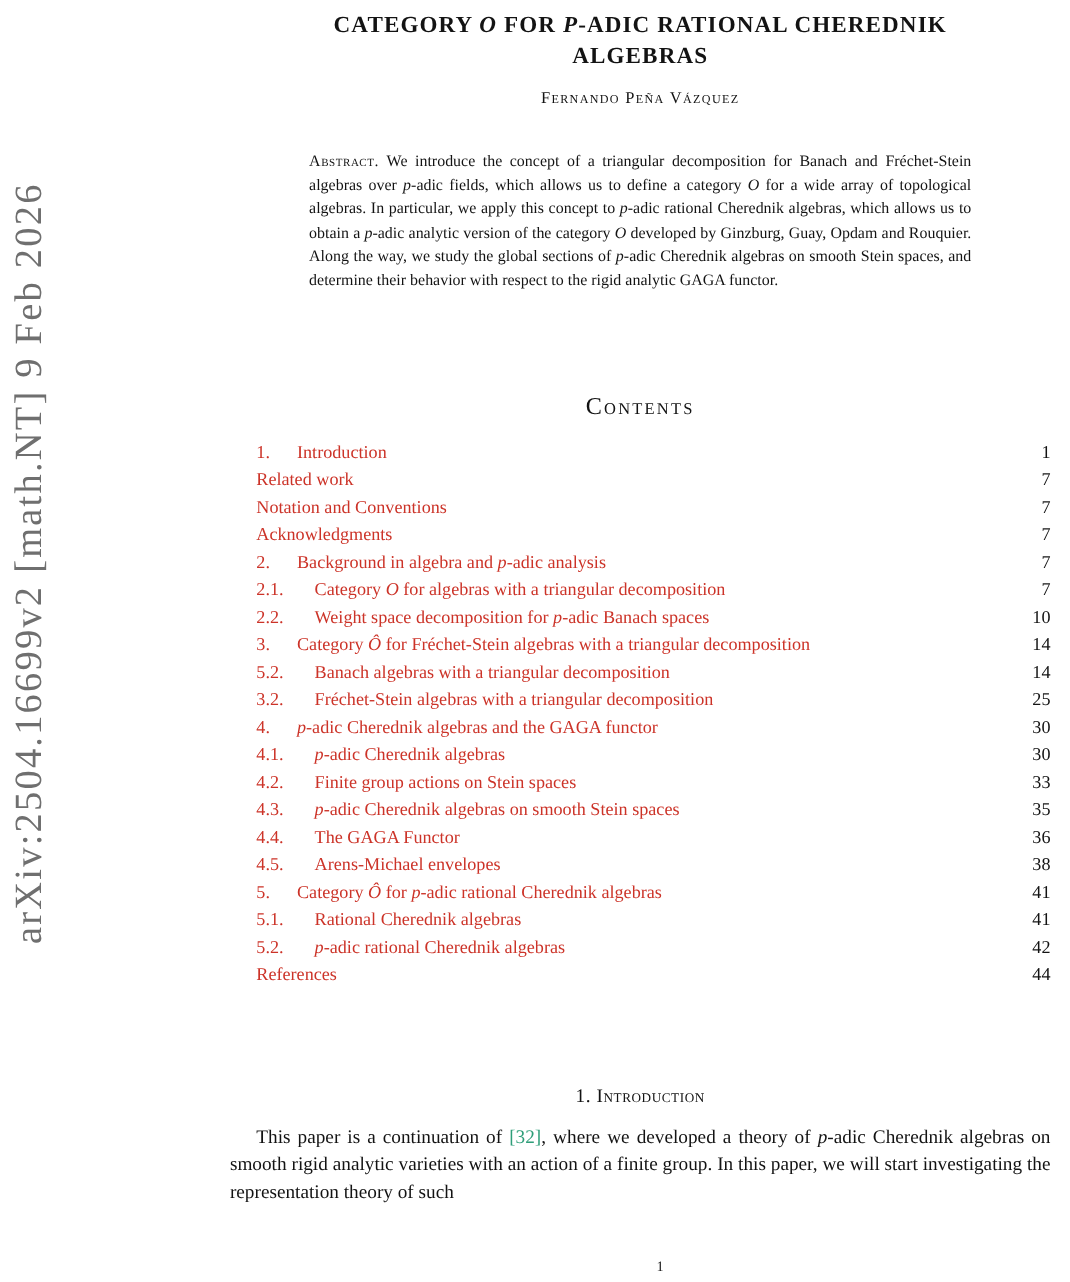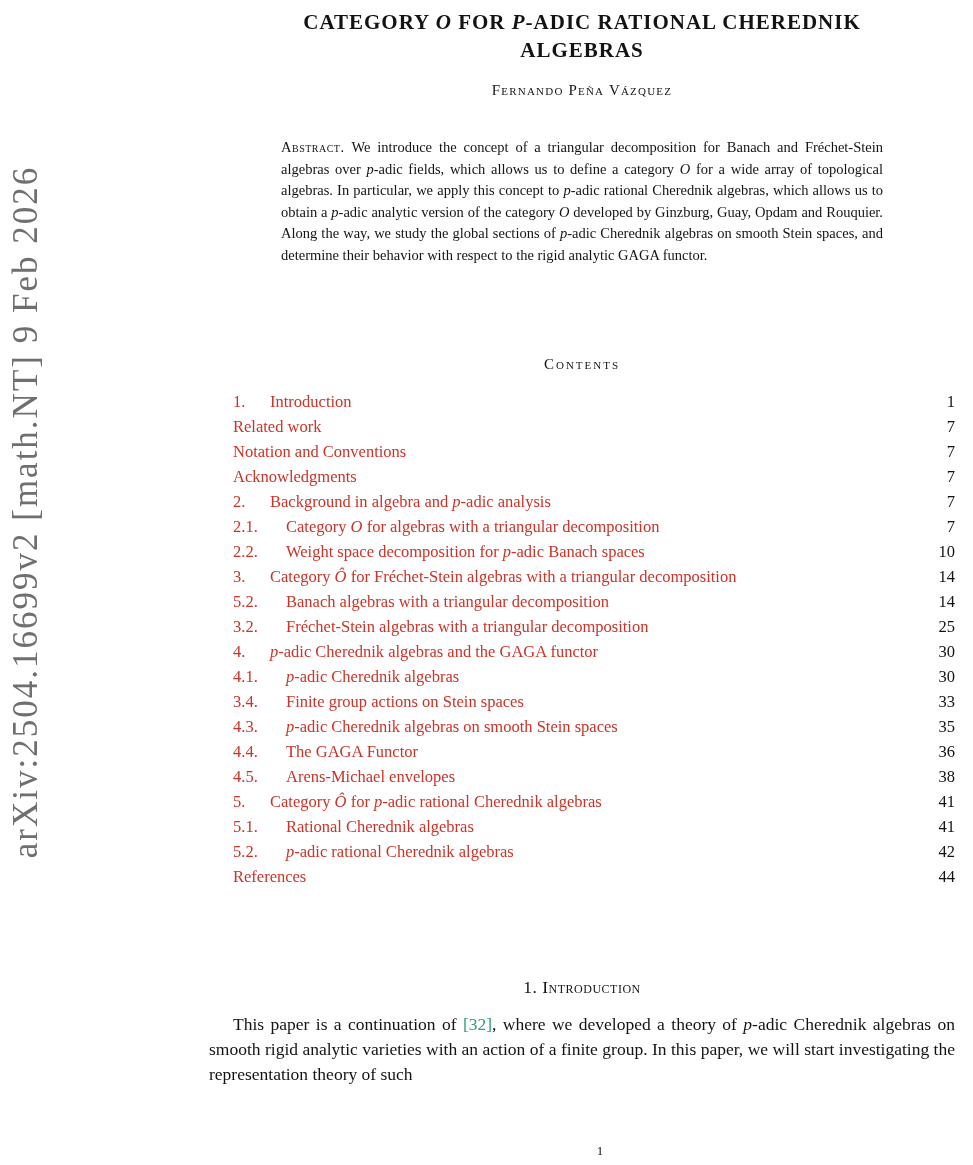--- a/index.html
+++ b/index.html
@@ -46,21 +46,21 @@
     font-size:14.5px;
     line-height:21.5px;
     text-align:justify;
   }
   .abstract .abs-label { font-variant:small-caps; letter-spacing:0.5px; }
 
   .contents-heading {
     margin-top:90px;
     text-align:center;
     font-variant:small-caps;
-    font-size:15px;
+    font-size:22px;
     letter-spacing:2px;
   }
 
   .toc { margin-top:16px; margin-left:24px; font-size:16.5px; }
   .toc-row { display:flex; align-items:baseline; line-height:25px; }
   .toc-label { color:var(--link); }
   .toc-num { display:inline-block; min-width:37px; }
   .toc-num.n2 { min-width:53px; }
   .toc-page { margin-left:auto; padding-left:10px; color:#131313; }
 
@@ -147,21 +147,21 @@
       </div>
       <div class="toc-row">
         <span class="toc-label"><span class="toc-num">4.</span><span><i>p</i>-adic Cherednik algebras and the GAGA functor</span></span>
         <span class="toc-page">30</span>
       </div>
       <div class="toc-row">
         <span class="toc-label"><span class="toc-num n2">4.1.</span><span><i>p</i>-adic Cherednik algebras</span></span>
         <span class="toc-page">30</span>
       </div>
       <div class="toc-row">
-        <span class="toc-label"><span class="toc-num n2">3.4.</span><span>Finite group actions on Stein spaces</span></span>
+        <span class="toc-label"><span class="toc-num n2">4.2.</span><span>Finite group actions on Stein spaces</span></span>
         <span class="toc-page">33</span>
       </div>
       <div class="toc-row">
         <span class="toc-label"><span class="toc-num n2">4.3.</span><span><i>p</i>-adic Cherednik algebras on smooth Stein spaces</span></span>
         <span class="toc-page">35</span>
       </div>
       <div class="toc-row">
         <span class="toc-label"><span class="toc-num n2">4.4.</span><span>The GAGA Functor</span></span>
         <span class="toc-page">36</span>
       </div>

